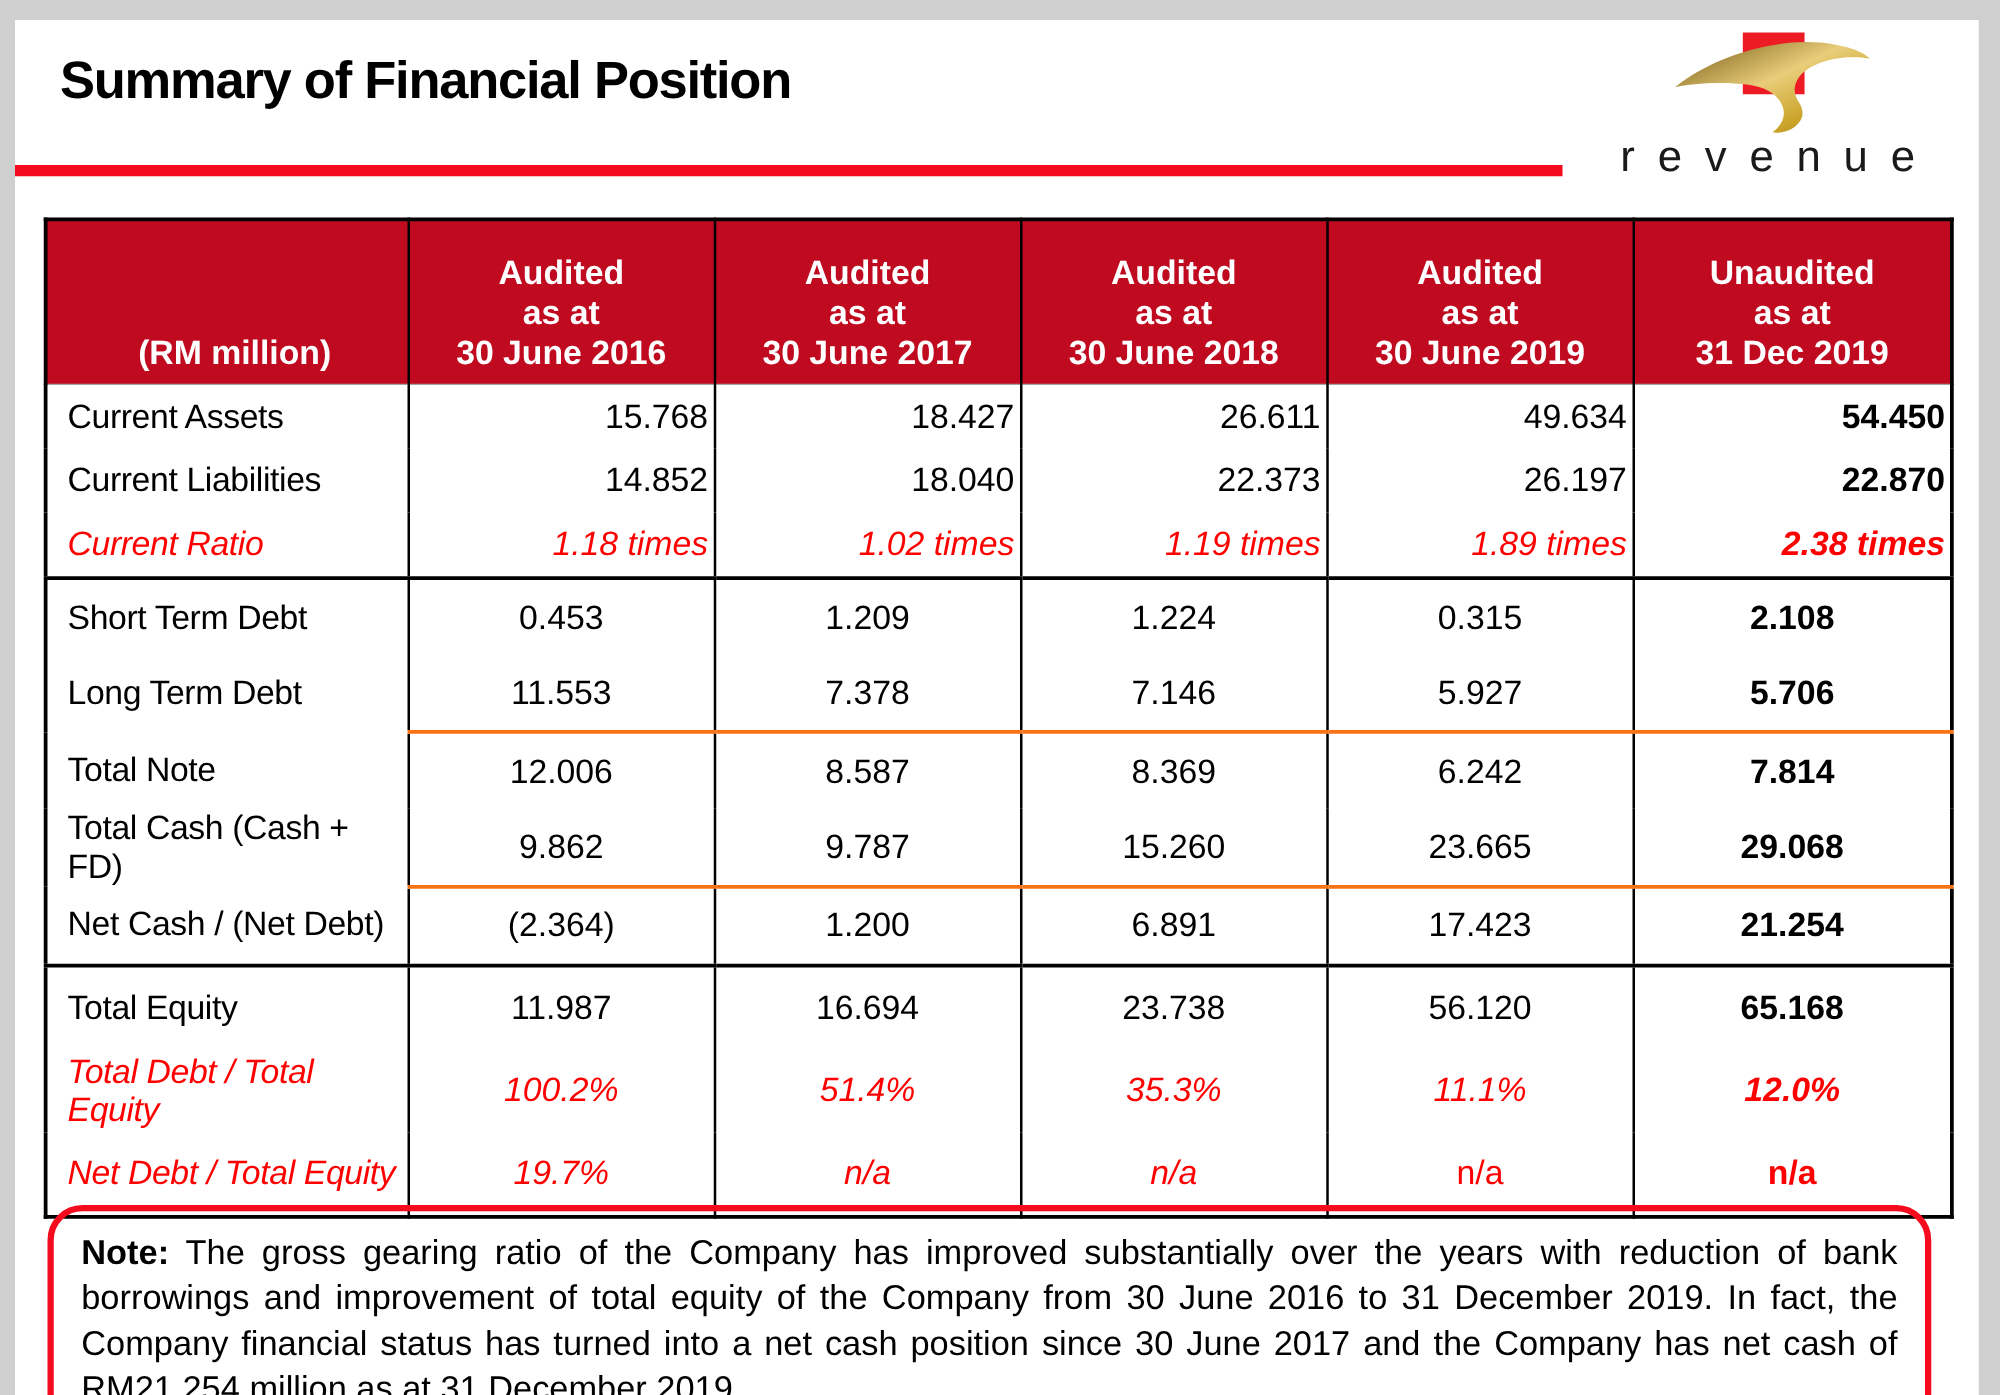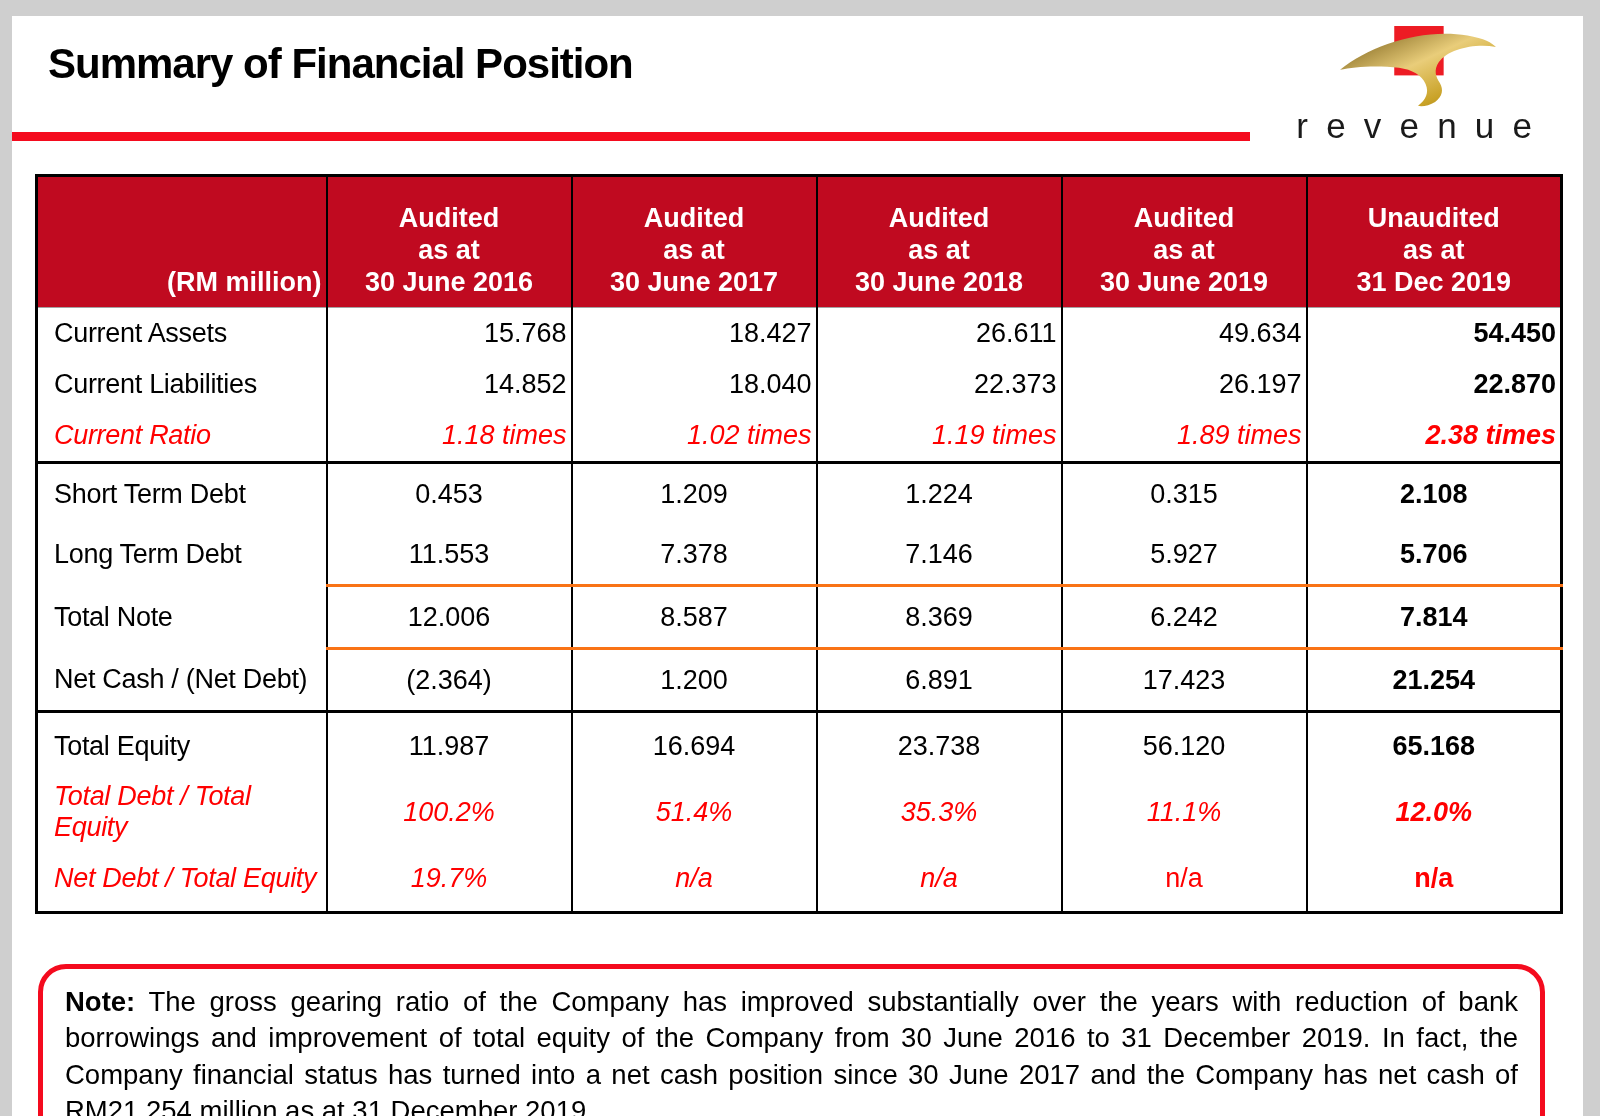--- a/index.html
+++ b/index.html
@@ -43,21 +43,21 @@
     border:3px solid #000;
   }
   .fin-table th,.fin-table td{border-left:2px solid #000;}
   .fin-table th:first-child,.fin-table td:first-child{border-left:none;}
   .fin-table th{
     color:#fff;font-weight:bold;
     height:122px;vertical-align:bottom;
     border-bottom:1px solid #a3a3a3;
     padding:0 4px 8px 4px;text-align:center;line-height:1.18;
   }
-  .fin-table th.unit{ text-align:right;padding-left:16px; }
+  .fin-table th.unit{ text-align:center;padding-left:16px; }
   .fin-table td{
     text-align:center;vertical-align:middle;padding:0 4px;
   }
   .fin-table td.label{
     text-align:left;padding-left:16px;letter-spacing:-0.3px;
   }
   tr.h51 td{height:51px;text-align:right;}
   tr.h60 td{height:60px;}
   tr.h66 td{height:66px;}
   tr.sep td{border-top:3px solid #000;}
@@ -191,20 +191,28 @@
         <td class="final">5.706</td>
       </tr>
       <tr class="h60 psep">
         <td class="label">Total Note</td>
         <td>12.006</td>
         <td>8.587</td>
         <td>8.369</td>
         <td>6.242</td>
         <td class="final">7.814</td>
       </tr>
+      <tr class="h60">
+        <td class="label">Total Cash (Cash + FD)</td>
+        <td>9.862</td>
+        <td>9.787</td>
+        <td>15.260</td>
+        <td>23.665</td>
+        <td class="final">29.068</td>
+      </tr>
       <tr class="h60 psep">
         <td class="label">Net Cash / (Net Debt)</td>
         <td>(2.364)</td>
         <td>1.200</td>
         <td>6.891</td>
         <td>17.423</td>
         <td class="final">21.254</td>
       </tr>
       <tr class="h66 sep">
         <td class="label">Total Equity</td>

